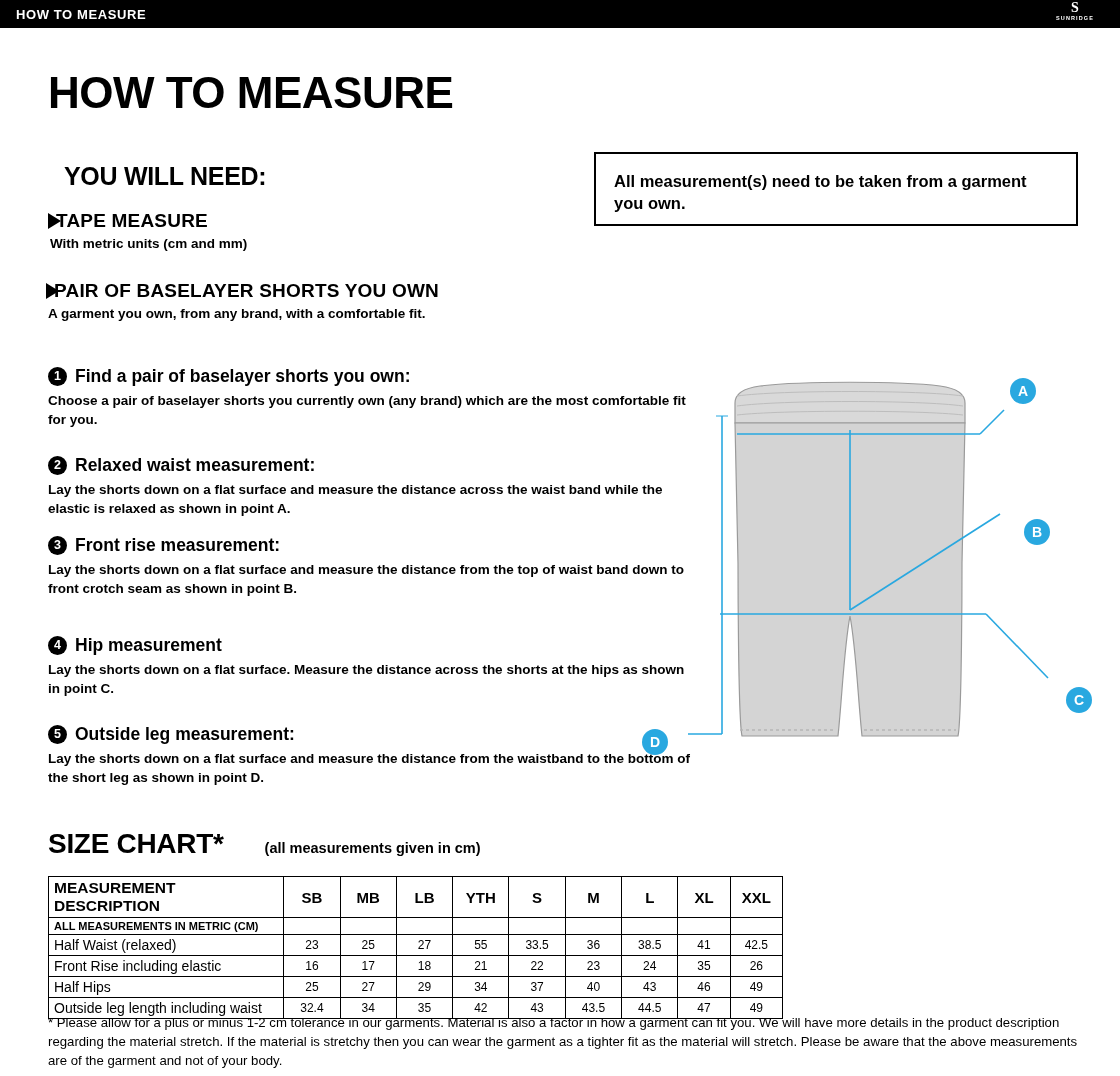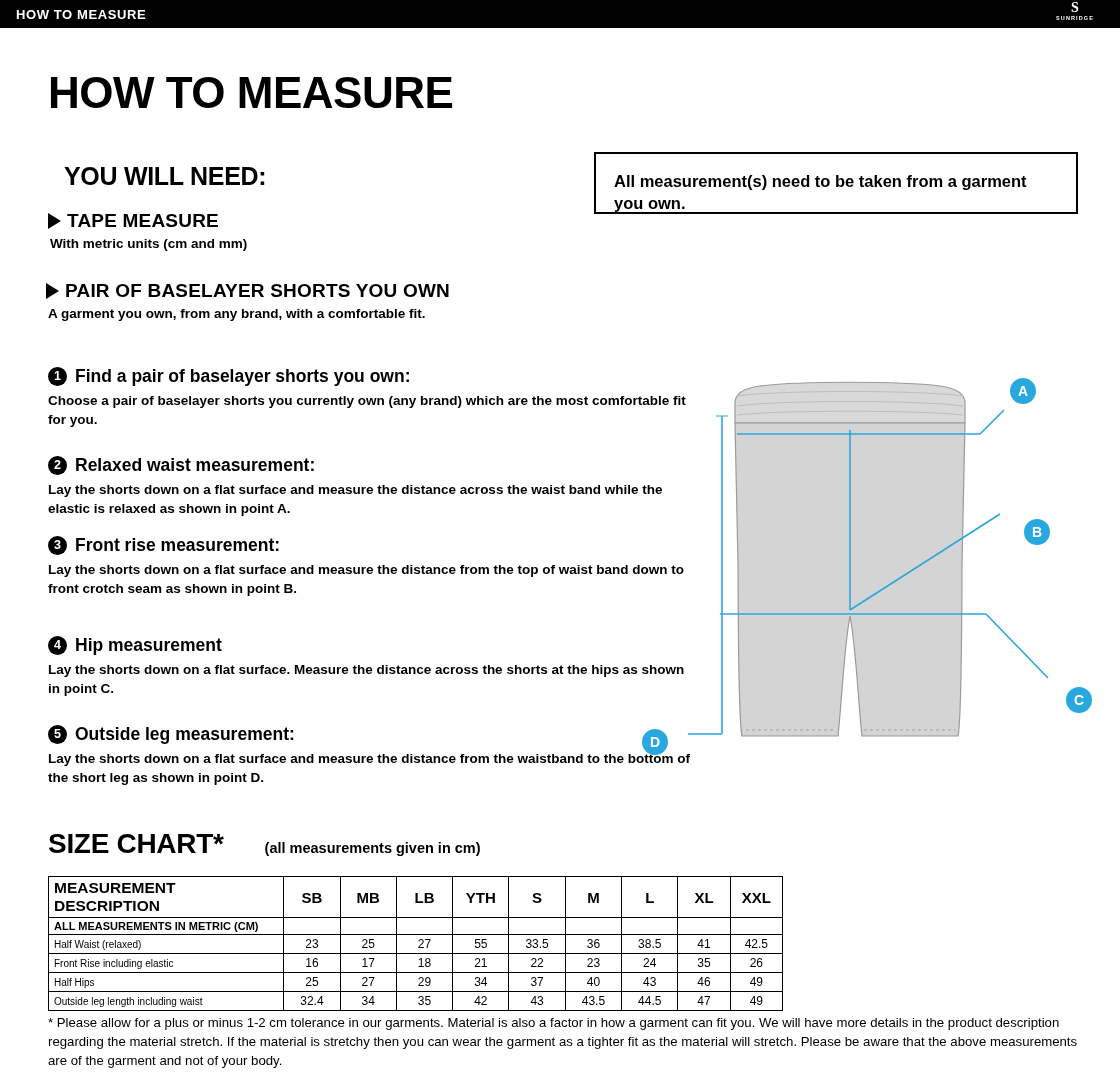--- a/index.html
+++ b/index.html
@@ -66,40 +66,40 @@
     left: 48px; top: 118px;
     margin: 16px;
     font-size: 25px;
     font-weight: bold;
     letter-spacing: -0.3px;
   }
 
   .callout {
     position: absolute;
     left: 594px; top: 124px;
-    width: 484px; height: 62px;
+    width: 484px; height: 74px;
     border: 2px solid #000;
     padding: 16px 18px;
     font-size: 16.5px;
     font-weight: bold;
     line-height: 1.35;
   }
 
   .need-item { position: absolute; }
   .need-item .arrow {
     position: absolute;
     left: 0; top: 3px;
     width: 0; height: 0;
     border-left: 13px solid #000;
     border-top: 8px solid transparent;
     border-bottom: 8px solid transparent;
   }
   .need-item .hdr {
     position: absolute;
-    left: 19px; top: 0;
+    left: 8px; top: 0;
     font-size: 19px;
     font-weight: bold;
     letter-spacing: 0.2px;
     white-space: nowrap;
   }
   .need-item .sub {
     position: absolute;
     left: 2px; top: 26px;
     font-size: 13.5px;
     font-weight: bold;
@@ -184,21 +184,21 @@
     height: 26px;
   }
   table.size-table thead th.first {
     text-align: left;
     font-size: 15.5px;
     padding-left: 5px;
   }
   table.size-table td.first {
     text-align: left;
     padding-left: 5px;
-    font-size: 10px;
+    font-size: 14px;
   }
   table.size-table tr.metric-row td {
     font-weight: bold;
     font-size: 11px;
     height: 17px;
   }
 
   .footnote {
     position: absolute;
     left: 48px; top: 985px;

